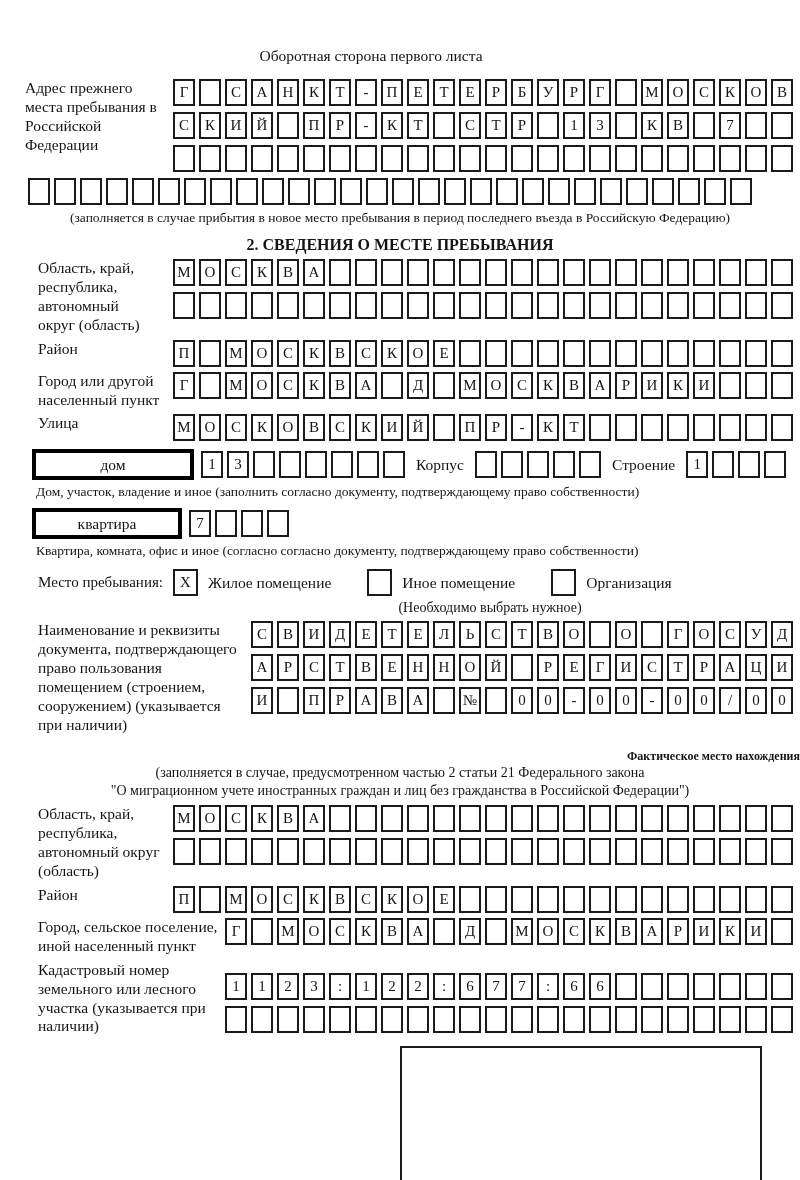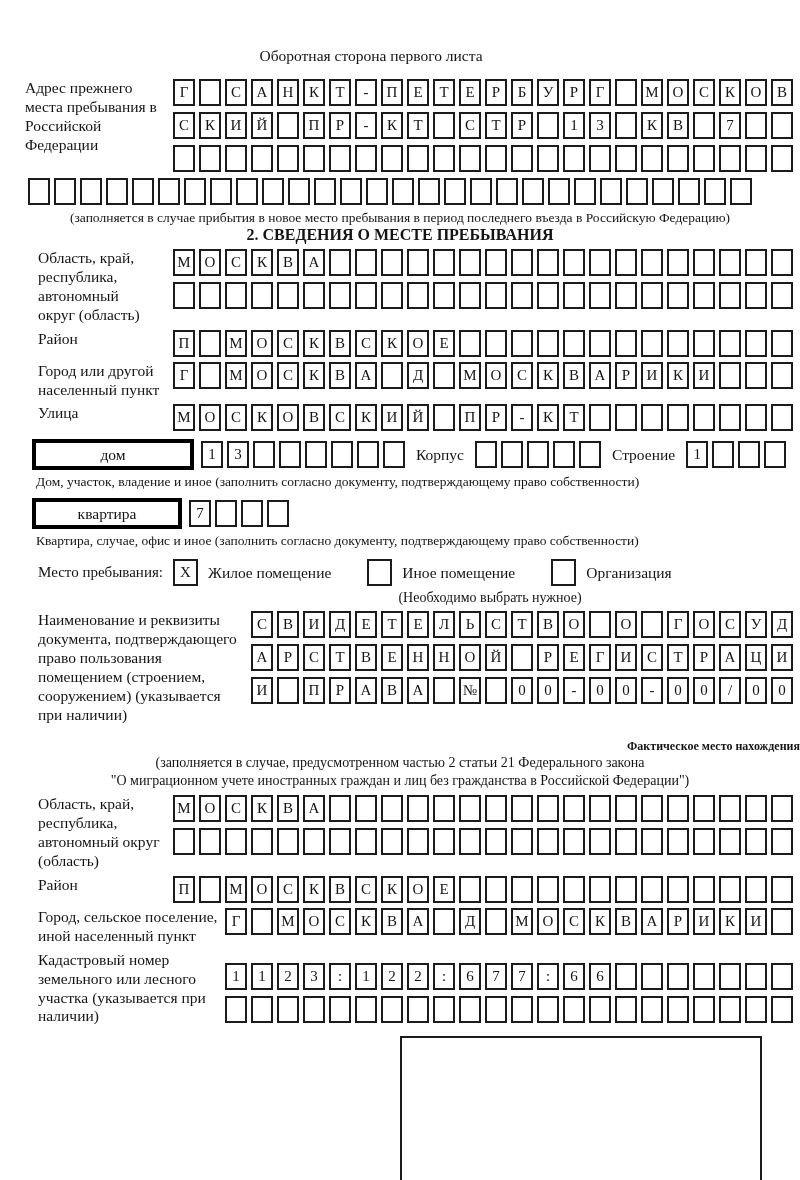--- a/index.html
+++ b/index.html
@@ -16,21 +16,21 @@
   .row-label{line-height:1.22;font-size:15.5px;}
   .grids{margin-left:auto;display:flex;flex-direction:column;gap:6px;align-items:flex-end;}
   .cell-grid{display:flex;gap:4px;}
   .cell{
     box-sizing:border-box;flex:none;width:22px;height:27px;border:2px solid #1b1b1b;
     display:flex;align-items:center;justify-content:center;
     font-size:15px;line-height:1;background:#fff;
   }
 
   .center-note{text-align:center;font-size:13.5px;margin-top:5px;padding:0 10px;}
-  .section-title{text-align:center;font-weight:bold;font-size:16px;}
+  .section-title{text-align:center;font-weight:bold;font-size:16px;margin-top:10px;}
   .sub-title{text-align:right;font-weight:bold;font-size:12px;margin-top:14px;}
   .law-note{text-align:center;font-size:14px;line-height:1.3;}
 
   
   .prev-row{display:flex;align-items:flex-start;padding-left:25px;padding-right:7px;margin-top:14px;}
   .prev-row .row-label{width:142px;}
   .fullwidth-grid{margin:6px 0 0 28px;}
 
   
   .house-row{display:flex;align-items:center;margin:8px 0 0 32px;gap:7px;}
@@ -363,21 +363,21 @@
 
   <div class="house-row">
     <div class="wide-box box-kv">квартира</div>
     <div class="cell-grid">
         <span class="cell">7</span>
         <span class="cell"></span>
         <span class="cell"></span>
         <span class="cell"></span>
       </div>
   </div>
-  <div class="plain-note" style="margin-left:36px;">Квартира, случае, офис и иное (заполнить согласно документу, подтверждающему право собственности)</div>
+  <div class="plain-note" style="margin-left:36px;">Квартира, комната, офис и иное (согласно согласно документу, подтверждающему право собственности)</div>
 
   <div class="residence-row">
     <span>Место пребывания:</span>
     <span class="checkbox">X</span>
     <span class="opt-label">Жилое помещение</span>
     <span class="checkbox"></span>
     <span class="opt-label">Иное помещение</span>
     <span class="checkbox"></span>
     <span class="opt-label">Организация</span>
   </div>

